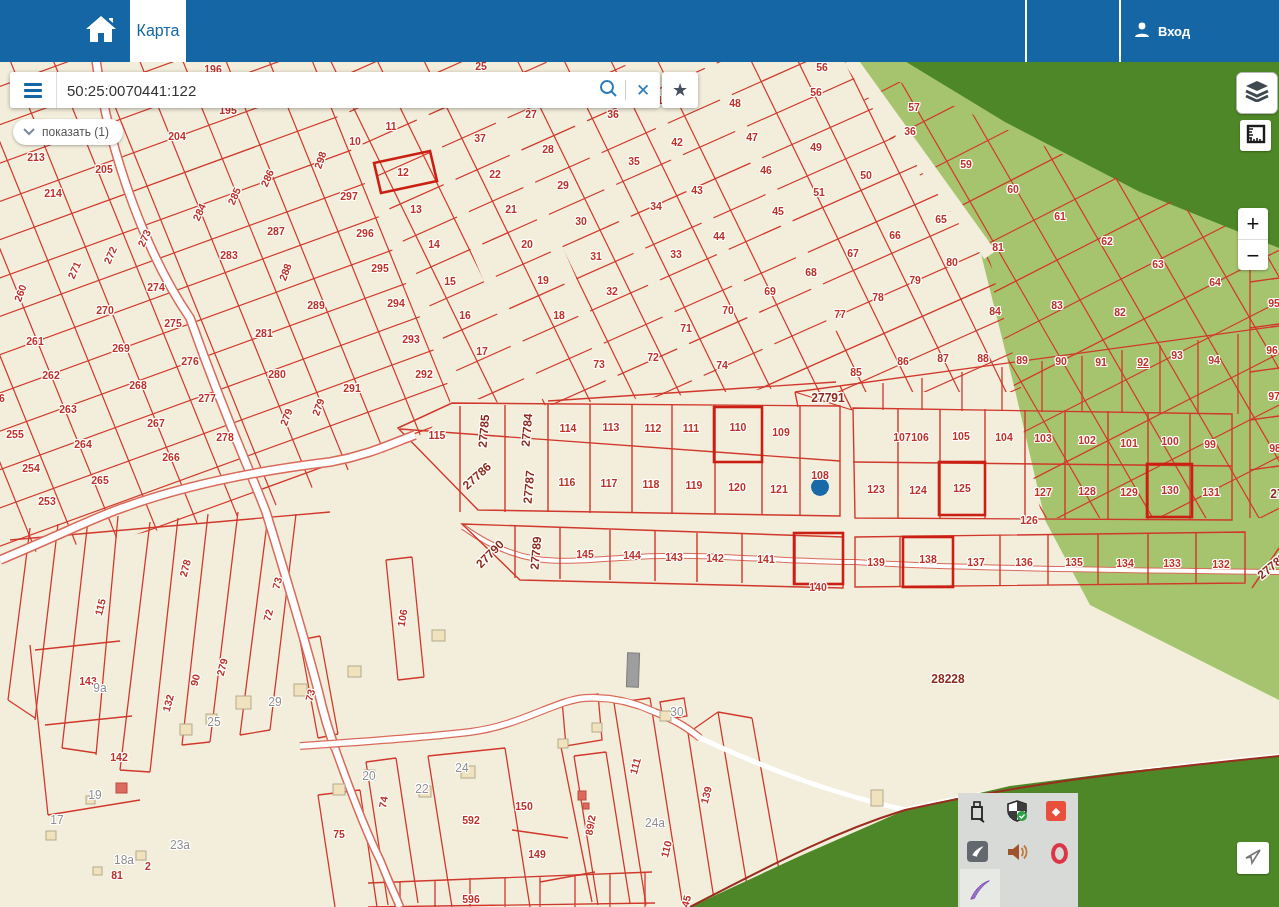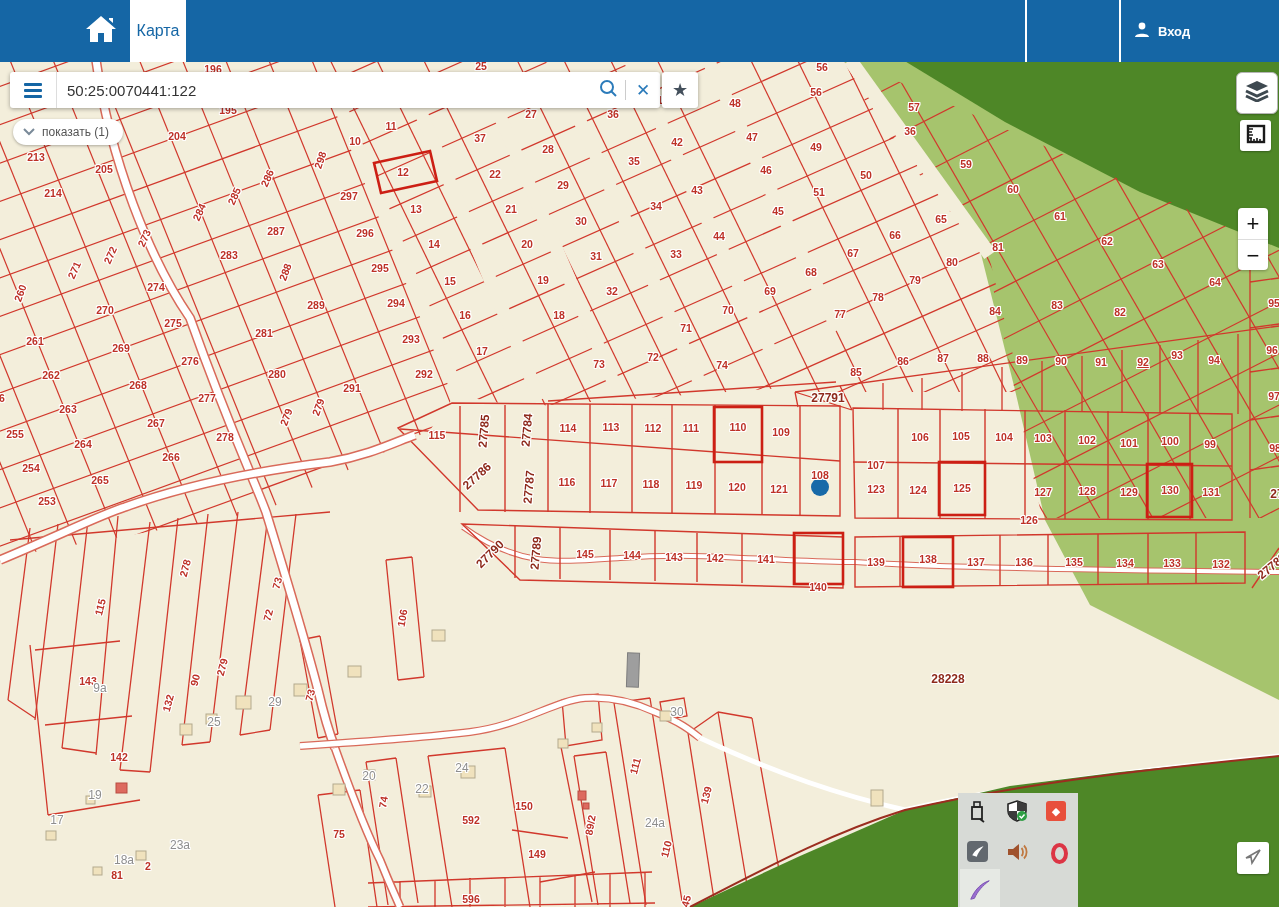--- a/index.html
+++ b/index.html
@@ -812,21 +812,21 @@
     <div class="lbl" style="left: 437px; top: 435px; transform: translate(-50%, -50%);">115</div>
     <div class="lbl q" style="left: 484px; top: 431px; transform: translate(-50%, -50%) rotate(-85deg);">27785</div>
     <div class="lbl q" style="left: 527px; top: 430px; transform: translate(-50%, -50%) rotate(-85deg);">27784</div>
     <div class="lbl" style="left: 568px; top: 428px; transform: translate(-50%, -50%);">114</div>
     <div class="lbl" style="left: 611px; top: 427px; transform: translate(-50%, -50%);">113</div>
     <div class="lbl" style="left: 653px; top: 428px; transform: translate(-50%, -50%);">112</div>
     <div class="lbl" style="left: 691px; top: 428px; transform: translate(-50%, -50%);">111</div>
     <div class="lbl" style="left: 738px; top: 427px; transform: translate(-50%, -50%);">110</div>
     <div class="lbl" style="left: 781px; top: 432px; transform: translate(-50%, -50%);">109</div>
     <div class="lbl" style="left: 820px; top: 443px; transform: translate(-50%, -50%); margin-top: 32px;">108</div>
-    <div class="lbl" style="left: 876px; top: 437px; transform: translate(-50%, -50%); margin-top: 28px;">107</div>
+    <div class="lbl" style="left: 902px; top: 437px; transform: translate(-50%, -50%);">107</div>
     <div class="lbl" style="left: 920px; top: 437px; transform: translate(-50%, -50%);">106</div>
     <div class="lbl" style="left: 961px; top: 436px; transform: translate(-50%, -50%);">105</div>
     <div class="lbl" style="left: 1004px; top: 437px; transform: translate(-50%, -50%);">104</div>
     <div class="lbl" style="left: 1043px; top: 438px; transform: translate(-50%, -50%);">103</div>
     <div class="lbl" style="left: 1087px; top: 440px; transform: translate(-50%, -50%);">102</div>
     <div class="lbl" style="left: 1129px; top: 443px; transform: translate(-50%, -50%);">101</div>
     <div class="lbl" style="left: 1170px; top: 441px; transform: translate(-50%, -50%);">100</div>
     <div class="lbl" style="left: 1210px; top: 444px; transform: translate(-50%, -50%);">99</div>
     <div class="lbl q" style="left: 477px; top: 476px; transform: translate(-50%, -50%) rotate(-42deg);">27786</div>
     <div class="lbl q" style="left: 529px; top: 487px; transform: translate(-50%, -50%) rotate(-85deg);">27787</div>

